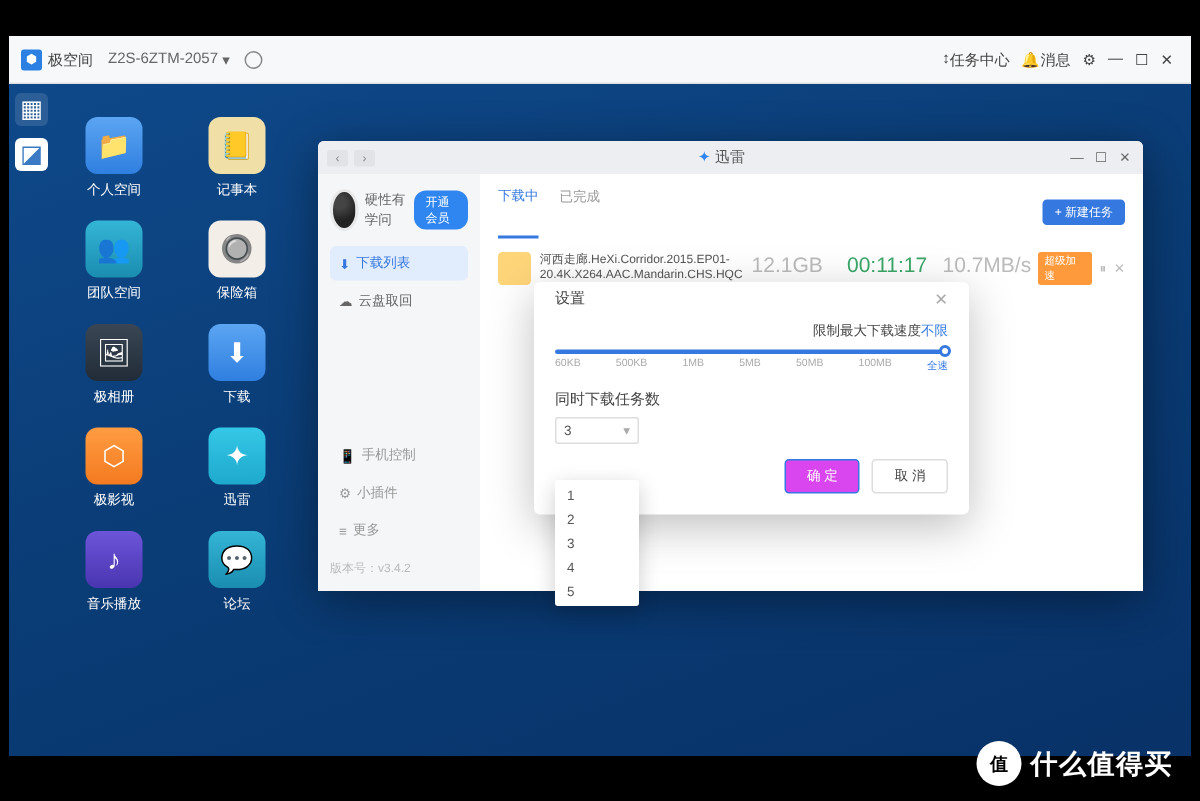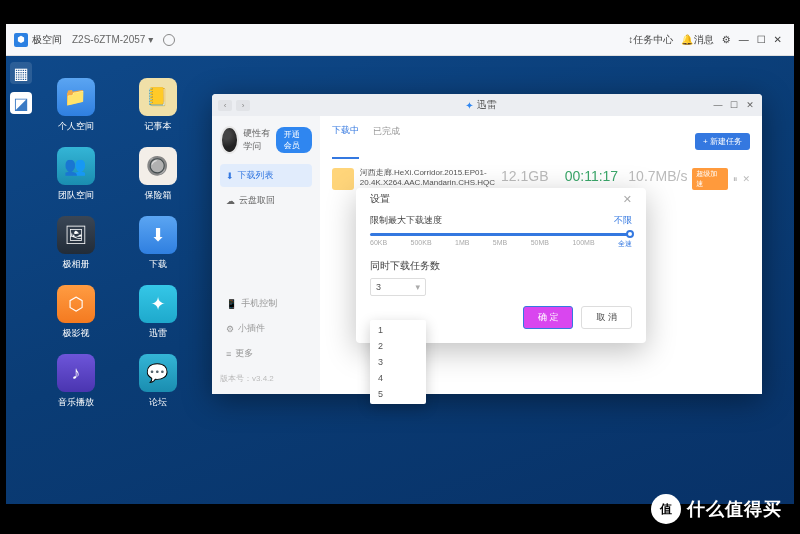--- a/index.html
+++ b/index.html
@@ -56,21 +56,21 @@
 .file-name { flex: 1; color: #555; font-size: 8px; line-height: 1.2; }
 .file-meta { font-size: 14px; color: #bbb; width: 58px; }
 .file-actions { display: flex; gap: 5px; align-items: center; }
 .chip { background: #ff9a3c; color: #fff; font-size: 7px; padding: 1px 4px; border-radius: 2px; }
 .row-x { color: #bbb; font-size: 9px; }
 
 .modal { position: absolute; left: 350px; top: 164px; width: 290px; background: #fff; border-radius: 4px; box-shadow: 0 8px 30px rgba(0,0,0,0.25); padding: 4px 14px 14px; font-size: 10px; color: #444; }
 .modal-head { display: flex; justify-content: space-between; align-items: center; margin-bottom: 8px; }
 .modal-close { color: #aaa; font-size: 11px; }
 .setting-block { margin-bottom: 10px; }
-.setting-row { display: flex; justify-content: space-between; font-size: 9px; }
+.setting-row { display: flex; justify-content: flex-end; font-size: 9px; }
 .val-unlimited { color: #3478e0; font-size: 9px; }
 .slider-wrap { margin-top: 6px; }
 .slider-track { height: 3px; background: #3478e0; border-radius: 2px; position: relative; }
 .slider-thumb { position: absolute; right: -2px; top: -3px; width: 8px; height: 8px; background: #fff; border: 2px solid #3478e0; border-radius: 50%; }
 .slider-labels { display: flex; justify-content: space-between; font-size: 7px; color: #aaa; margin-top: 3px; }
 .slider-labels span:last-child { color: #3478e0; }
 .combo { width: 56px; height: 18px; border: 1px solid #ddd; border-radius: 2px; display: flex; align-items: center; justify-content: space-between; padding: 0 5px; font-size: 9px; color: #555; margin-top: 5px; position: relative; }
 .modal-actions { display: flex; gap: 8px; justify-content: flex-end; margin-top: 8px; }
 .btn { padding: 4px 14px; border-radius: 3px; font-size: 9px; border: 1px solid #ddd; background: #fff; }
 .btn.primary { background: #d946ef; color: #fff; border-color: #3478e0; }

